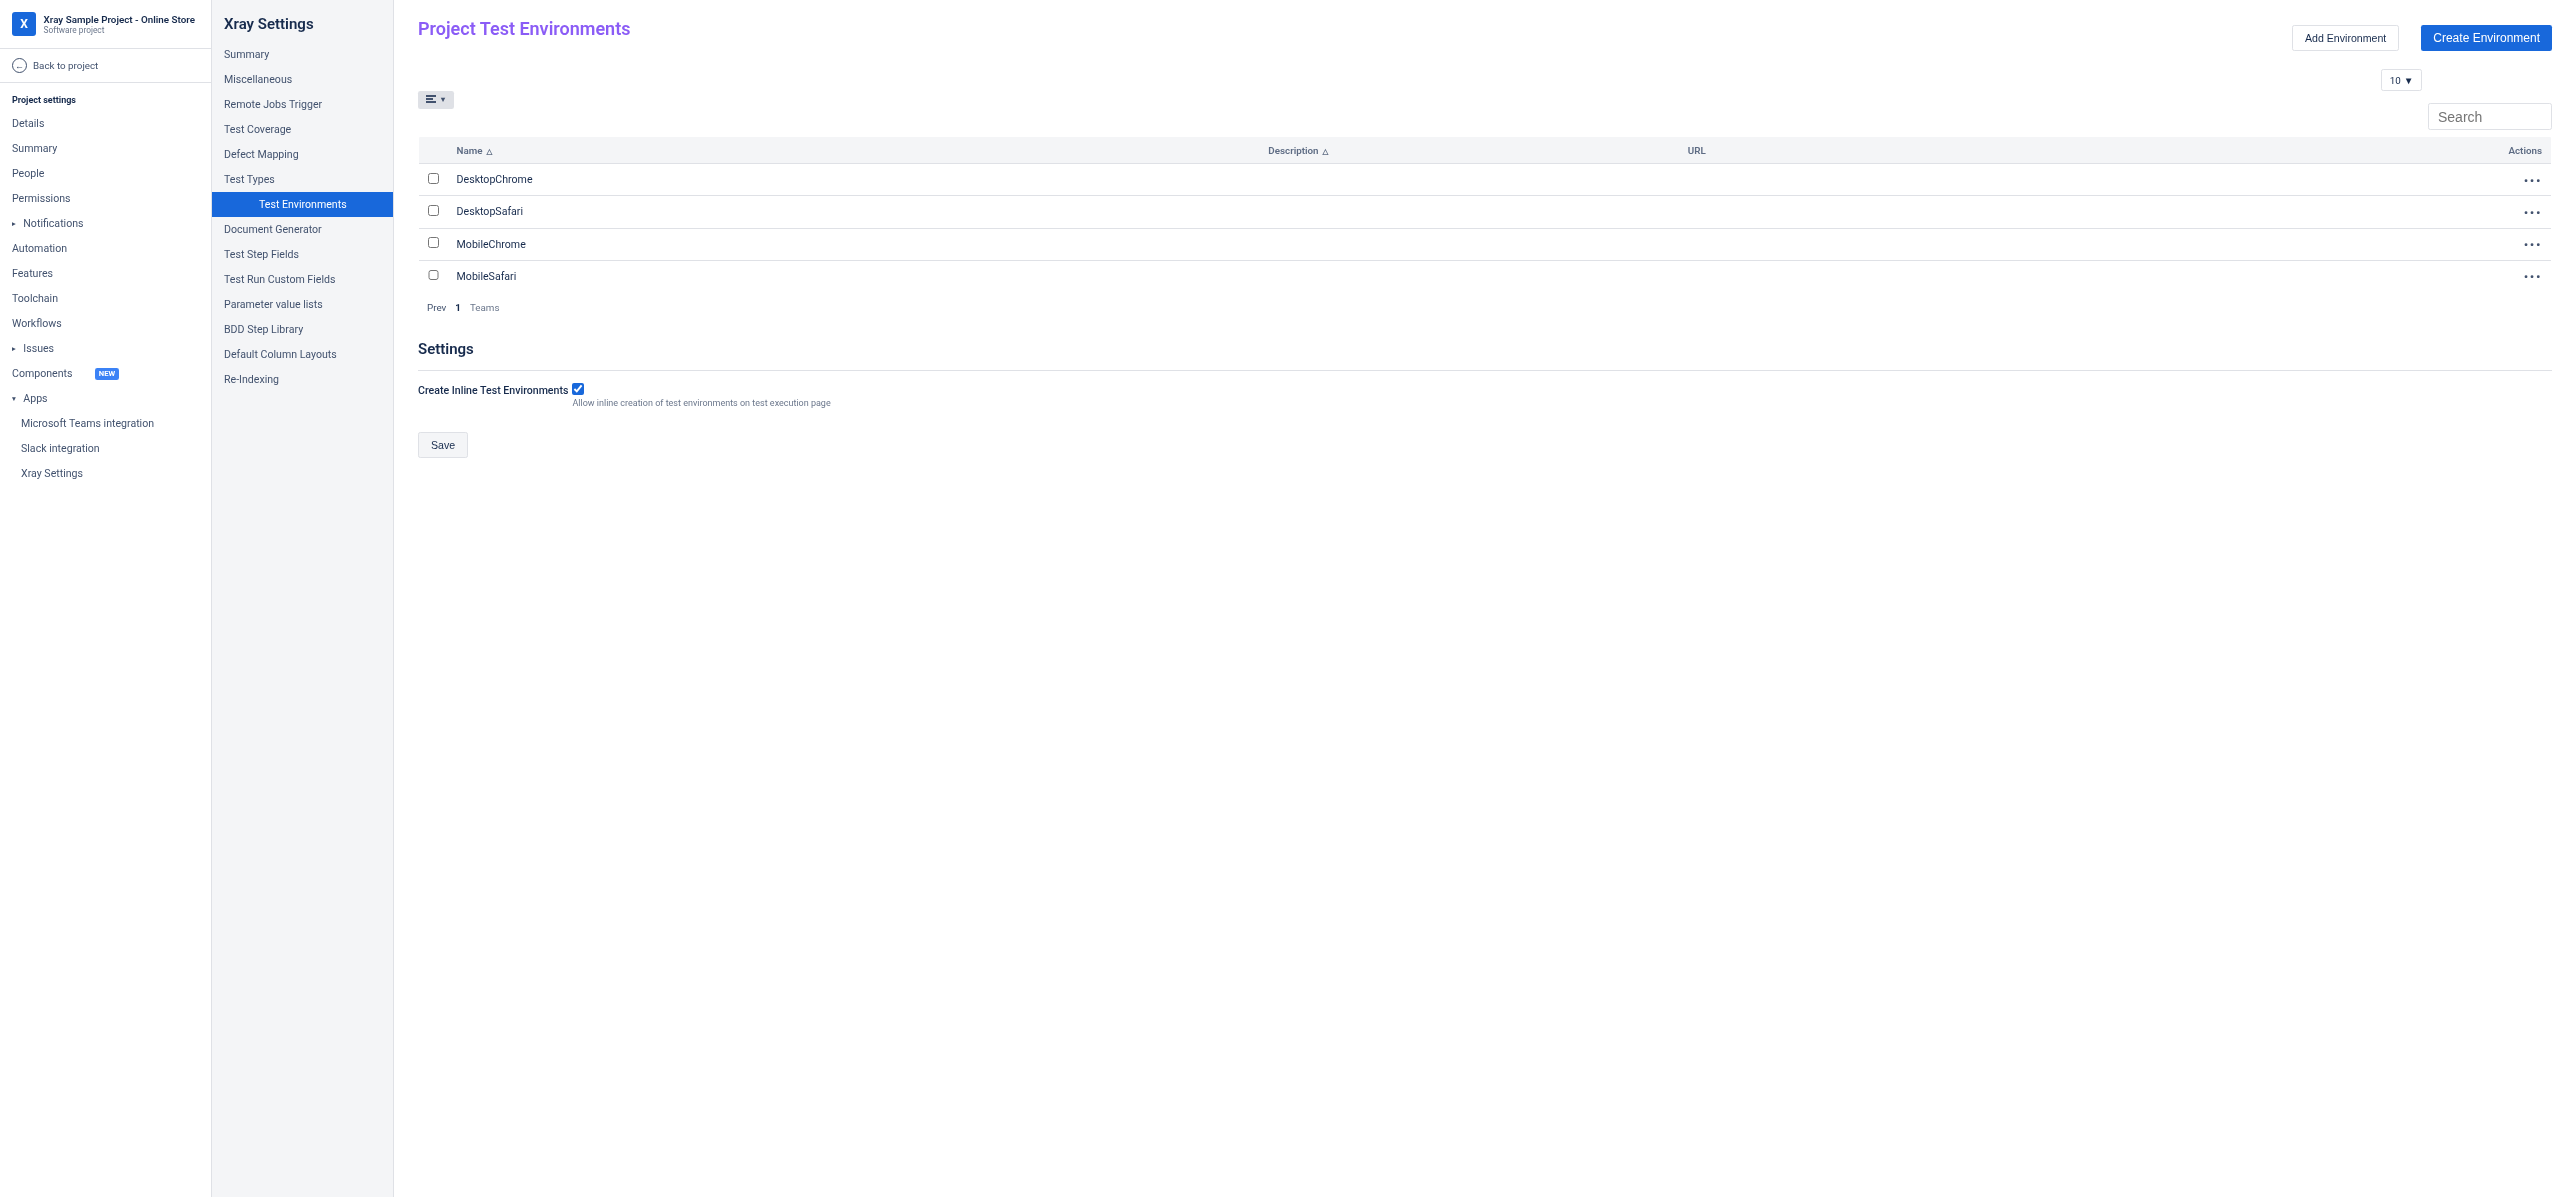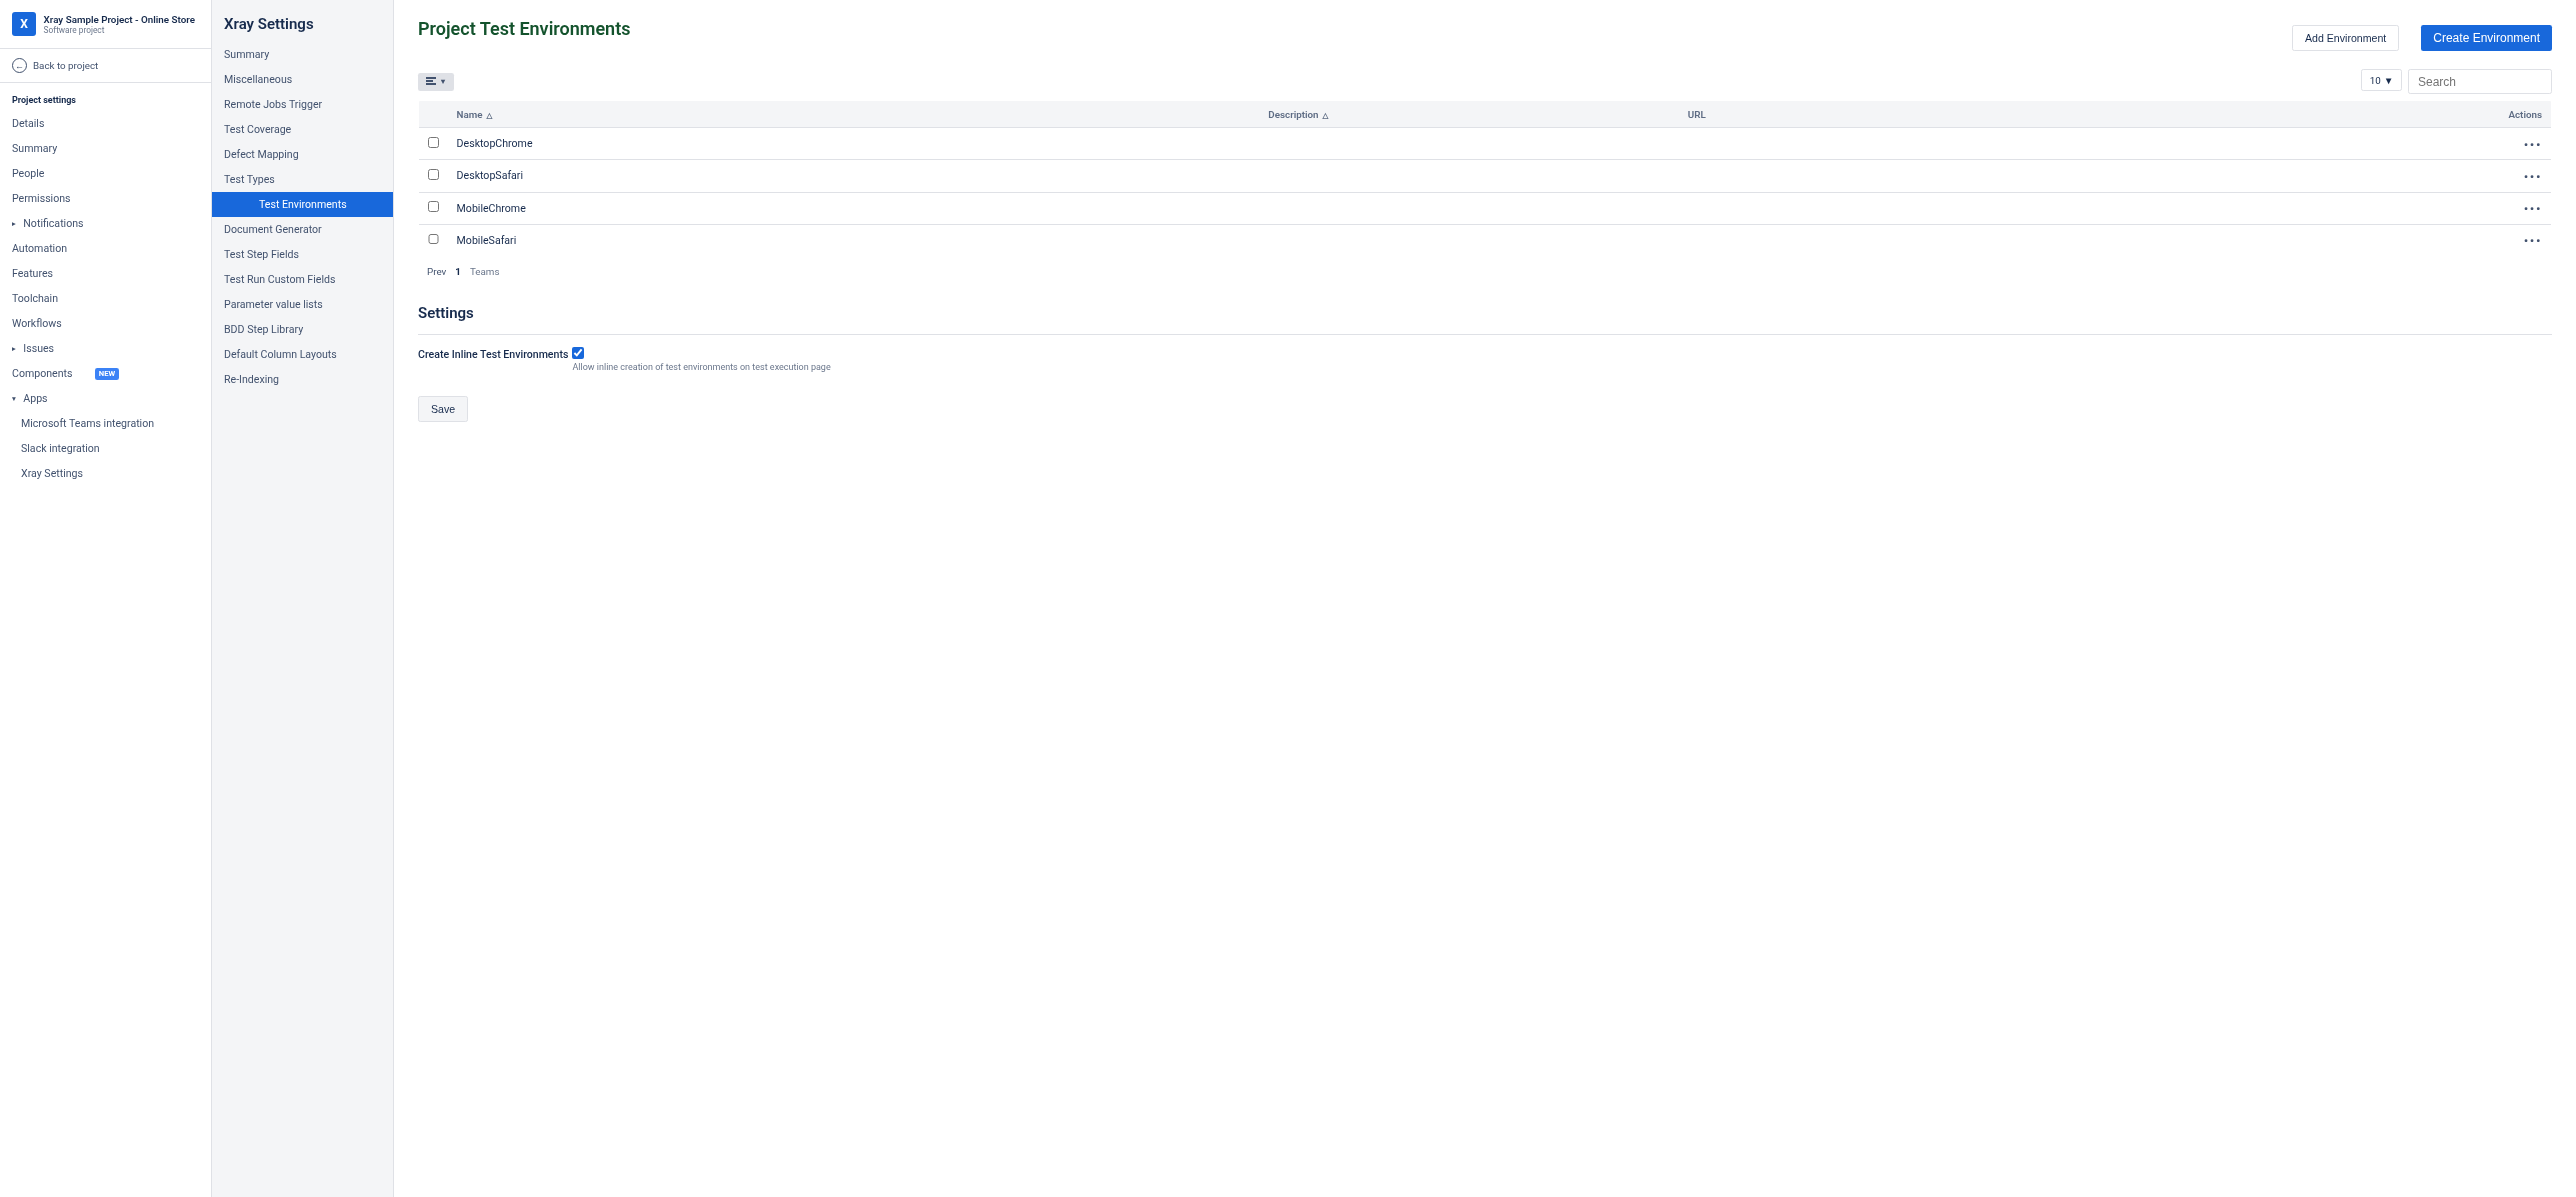--- a/index.html
+++ b/index.html
@@ -21,39 +21,39 @@
     .new-badge { background: #3b82f6; color: #fff; font-size: 7.6px; font-weight: 700; padding: 1.5px 3.8px; border-radius: 2.3px; margin-left: 18px; }
 
     
     .xray-sidebar { width: 182px; min-width: 182px; background: #f4f5f7; border-right: 0.8px solid #dfe1e6; overflow-y: auto; }
     .xray-sidebar-title { padding: 15px 12px 9px; font-size: 15px; font-weight: 600; color: #172b4d; }
     .xray-nav-item { padding: 6px 12px; cursor: pointer; color: #42526e; font-size: 10.6px; }
     .xray-nav-item.active { background: #1868db; color: #fff; font-weight: 400; padding-left: 47px; }
 
     
     .main-content { flex: 1; overflow-y: auto; padding: 18px 24px; }
-    .page-title { font-size: 18px; font-weight: 600; color: #14532d; margin-bottom: 18px; }
+    .page-title { font-size: 18px; font-weight: 600; color: #8b5cf6; margin-bottom: 18px; }
 
     
     .actions-bar { display: flex; align-items: center; justify-content: space-between; margin-bottom: 12px; }
     .actions-right { display: flex; align-items: center; gap: 22px; }
     .btn-add-env { background: #fff; border: 0.8px solid #dfe1e6; border-radius: 2.3px; padding: 6px 12px; cursor: pointer; font-size: 10.6px; color: #172b4d; font-weight: 500; }
     .btn-create-env { background: #1868db; border: none; border-radius: 2.3px; padding: 6px 12px; cursor: pointer; font-size: 12px; color: #fff; font-weight: 500; }
 
     
     .table-toolbar { display: flex; align-items: center; justify-content: space-between; margin-bottom: 6px; }
     .table-toolbar-left { display: flex; align-items: center; gap: 6px; }
     .col-selector { display: flex; align-items: center; gap: 3px; background: #dfe1e6; border-radius: 2.3px; padding: 4.5px 7.6px; cursor: pointer; font-size: 9.8px; }
     .col-icon { width: 10.6px; height: 9px; display: flex; flex-direction: column; gap: 1.5px; }
     .col-icon span { display: block; height: 1.5px; background: #42526e; }
     .col-icon span:nth-child(2) { width: 70%; }
     .chevron-down { font-size: 7.6px; color: #42526e; }
     .table-toolbar-right { display: flex; align-items: flex-start; gap: 6px; }
     .per-page-select { border: 0.8px solid #dfe1e6; border-radius: 2.3px; padding: 4.5px 7.6px; font-size: 9.8px; cursor: pointer; background: #fff; display: flex; align-items: center; gap: 3px; }
-    .search-input { border: 0.8px solid #dfe1e6; border-radius: 2.3px; padding: 4.5px 9px; font-size: 12px; width: 144px; color: #6b778c; }
+    .search-input { border: 0.8px solid #dfe1e6; border-radius: 2.3px; padding: 4.5px 9px; font-size: 14px; width: 124px; color: #6b778c; margin-top: 34px; }
 
     
     .env-table { width: 100%; border-collapse: collapse; border: 0.8px solid #dfe1e6; border-radius: 2.3px; overflow: hidden; }
     .env-table th { background: #f4f5f7; padding: 7.6px 9px; text-align: left; font-weight: 600; font-size: 9.8px; color: #5e6c84; border-bottom: 0.8px solid #dfe1e6; }
     .env-table td { padding: 7.6px 9px; border-bottom: 0.8px solid #dfe1e6; font-size: 10.6px; color: #172b4d; }
     .env-table tr:last-child td { border-bottom: none; }
     .env-table .col-check { width: 27px; }
     .env-table .col-name { min-width: 151px; }
     .env-table .col-desc { flex: 1; }
     .env-table .col-url { min-width: 151px; }

